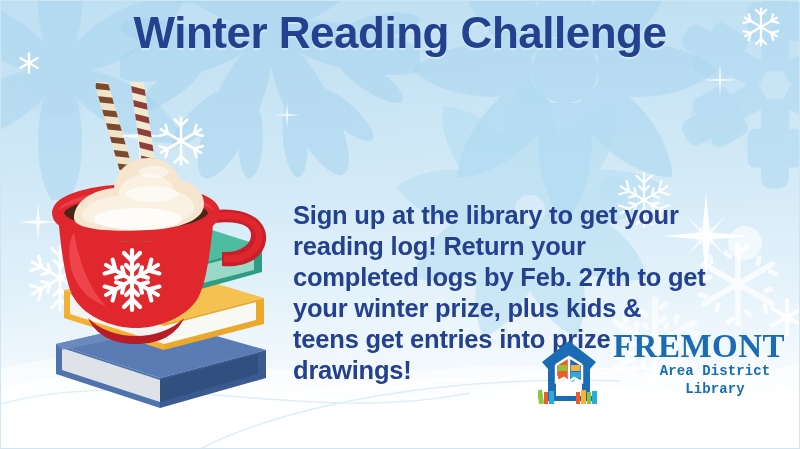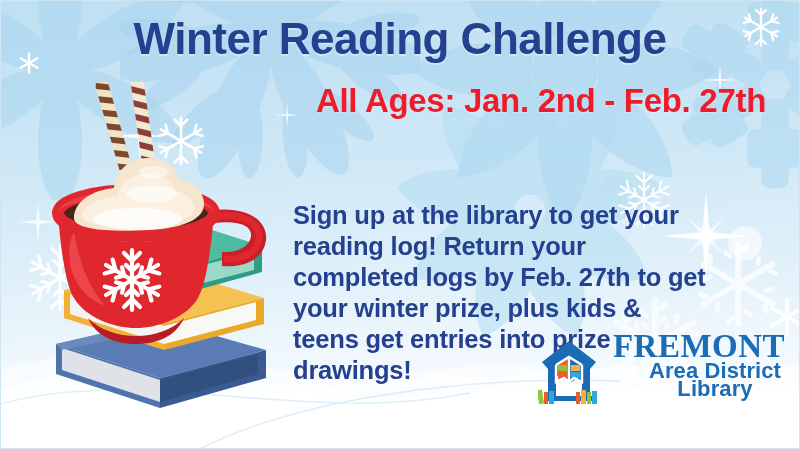--- a/index.html
+++ b/index.html
@@ -29,21 +29,21 @@
 
   
   .drift{
     position:absolute;left:0;right:0;bottom:0;height:150px;
     pointer-events:none;
   }
 
   
   .headline{
     position:absolute;
-    left:0;right:0;top:14px;
+    left:0;right:0;top:8px;
     text-align:center;
     font-weight:bold;
     font-size:44px;
     letter-spacing:-0.5px;
     color:#24418f;
     text-shadow:0 2px 0 rgba(255,255,255,.35);
     font-family:"Liberation Sans", sans-serif;
   }
 
   .subhead{
@@ -94,23 +94,23 @@
   .logo-words{padding-bottom:6px;text-align:center;}
   .logo-title{
     font-family:"Liberation Serif", serif;
     font-weight:bold;
     font-size:33px;
     line-height:31px;
     color:#1b6cb5;
     letter-spacing:.5px;
   }
   .logo-sub{
-    font-family:Liberation Sans, sans-serif;
+    font-family:Liberation Mono, monospace;
     font-weight:bold;
-    font-size:22px;
+    font-size:14px;
     line-height:18px;
     color:#1b6cb5;
     letter-spacing:.1px;
     margin-left:32px;
   }
 
   .frame{
     position:absolute;inset:0;
     border:1px solid #cfe5f2;
     pointer-events:none;
@@ -649,21 +649,20 @@
       </g>
       <g stroke="#cfe6f5" stroke-width="1.4" fill="none" opacity=".7">
         <path d="M-10,108 C140,62 300,128 470,94"></path>
         <path d="M200,150 C290,104 450,76 620,82"></path>
       </g>
     </svg>
   </div>
 
   <div class="headline">Winter Reading Challenge</div>
 
-  <div class="subhead">All Ages: Jan. 2nd - Feb. 27th</div>
 
   <div class="body-copy">Sign up at the library to get your reading log! Return your completed logs by Feb. 27th to get your winter prize, plus kids &amp; teens get entries into prize drawings!</div>
 
   <div class="art">
     <svg width="270" height="330" viewBox="0 0 270 330">
 
       <g>
         <path d="M38,262 L142,238 L248,268 L142,296 Z" fill="#5a7bb3"></path>
         <path d="M142,296 L248,268 L248,296 L142,326 Z" fill="#3c5a92"></path>
         <path d="M38,262 L142,296 L142,326 L38,292 Z" fill="#4f74ad"></path>

